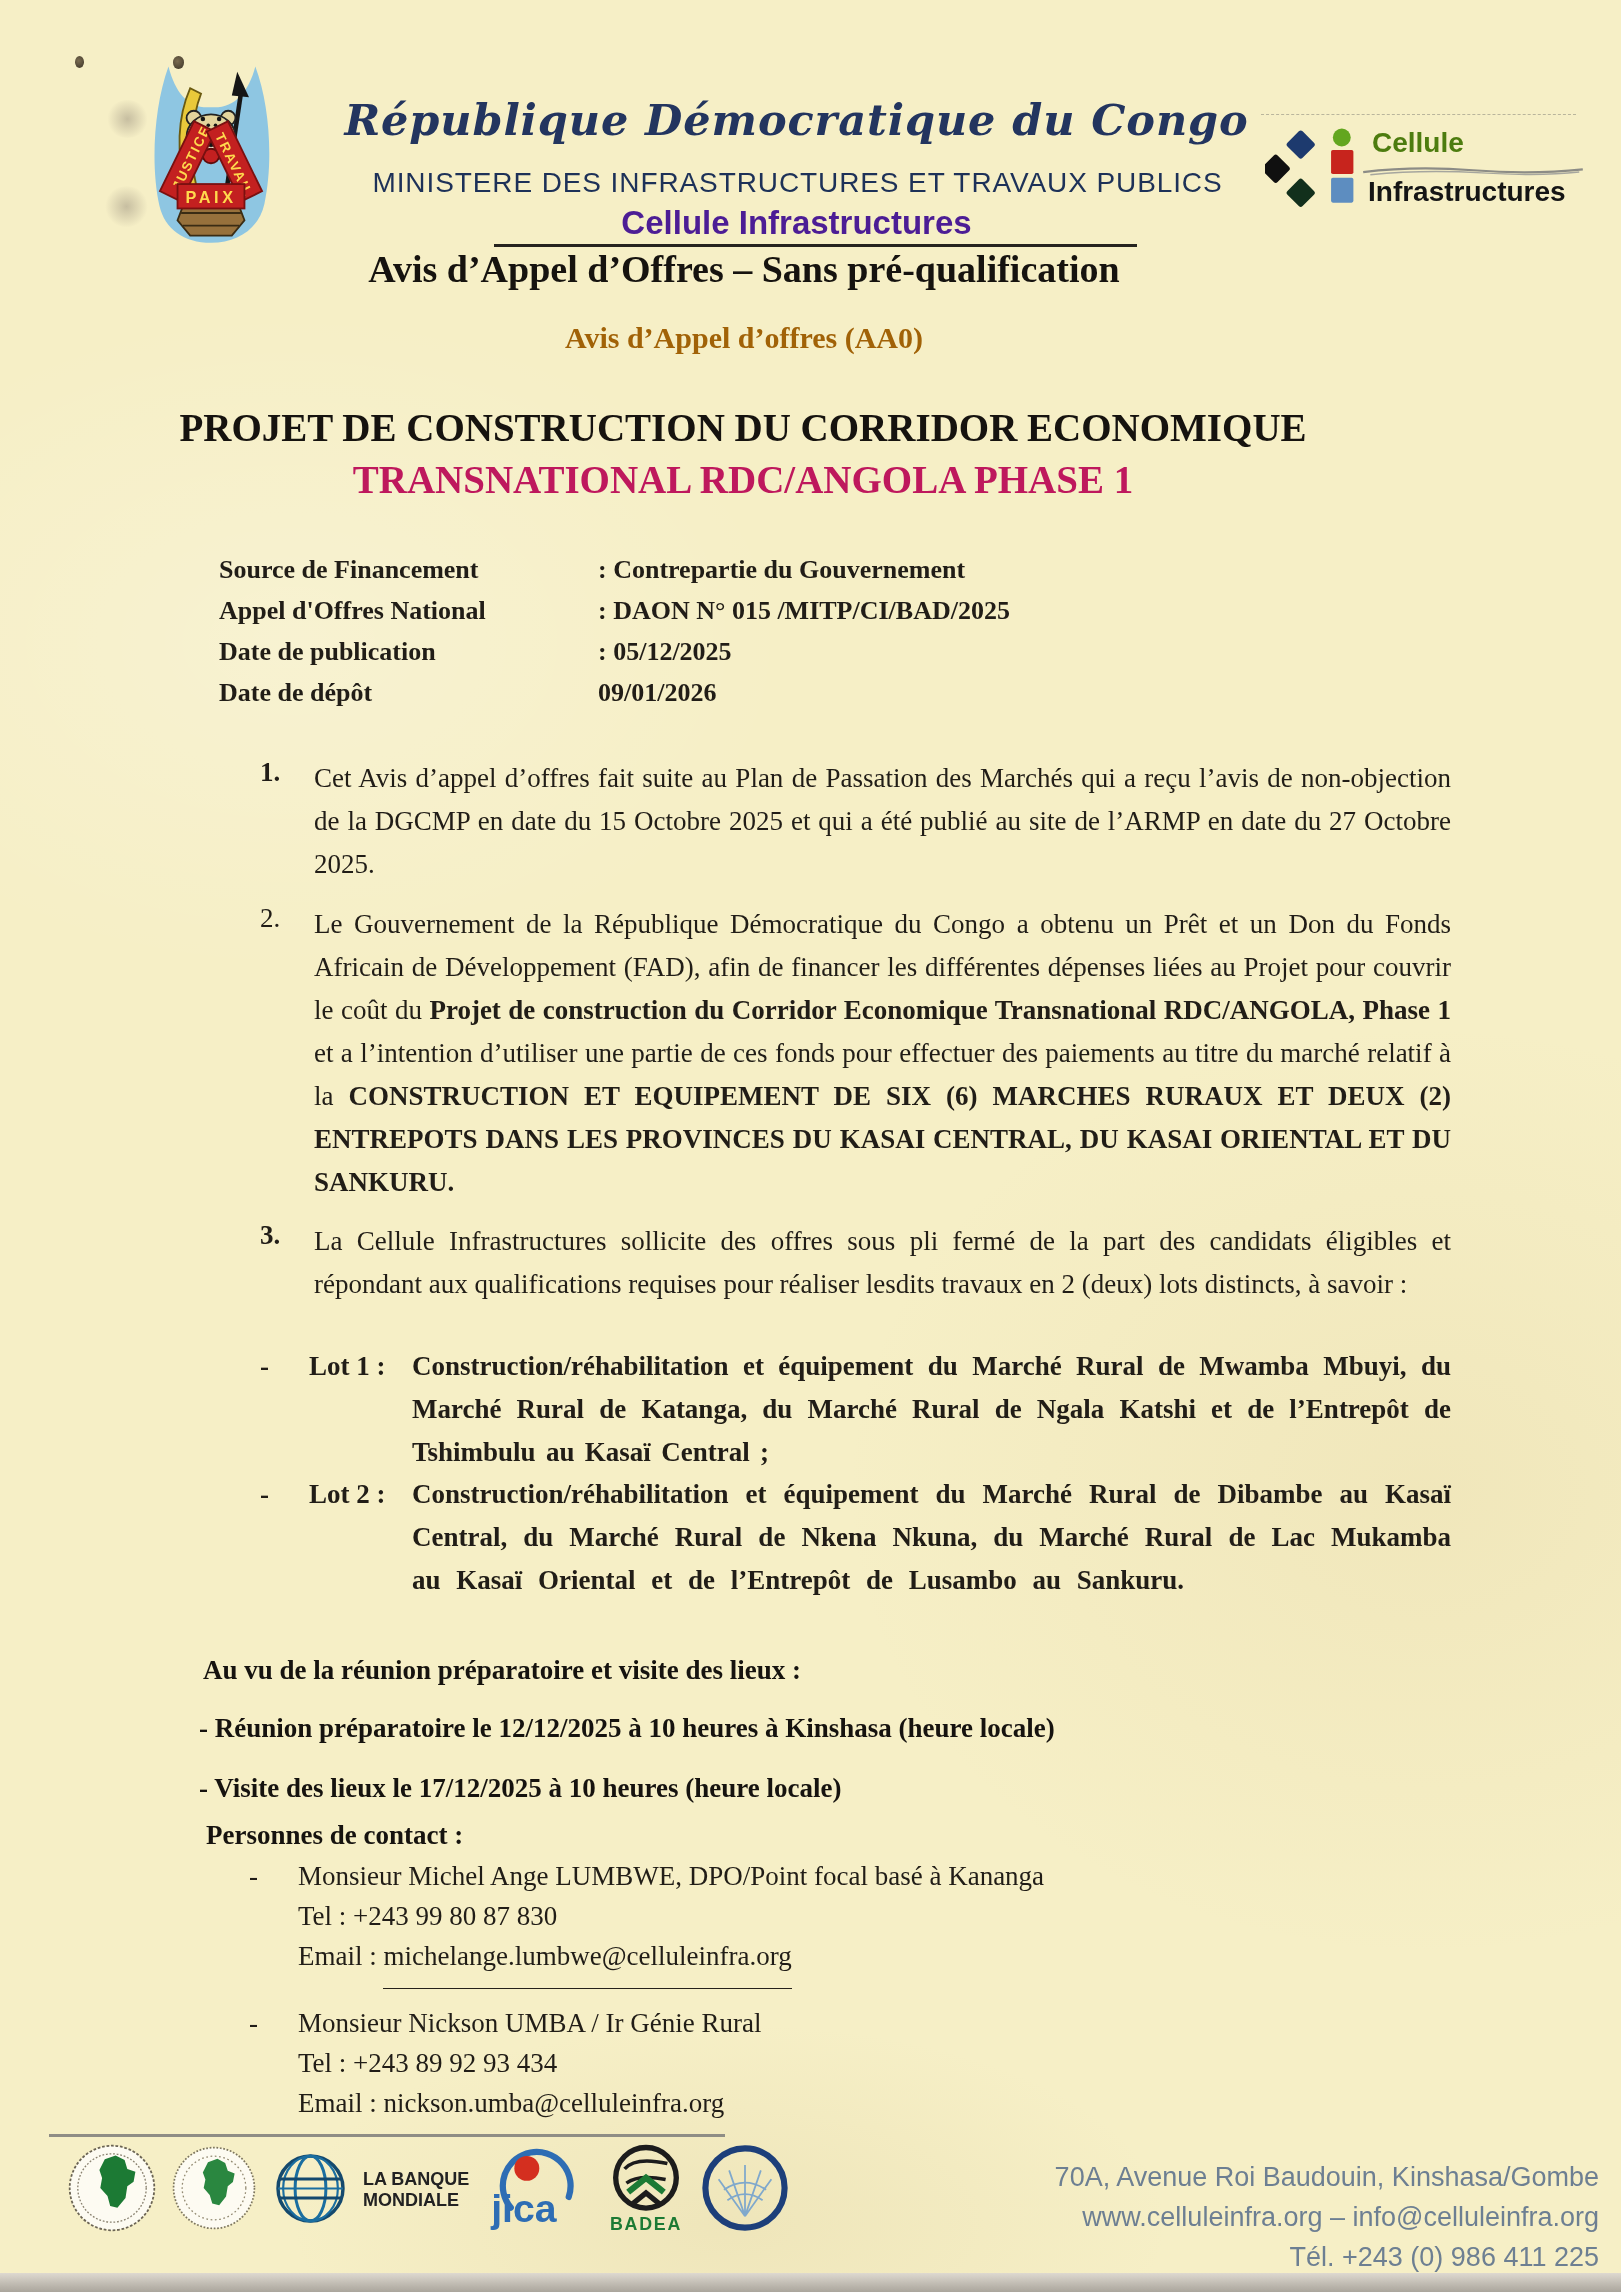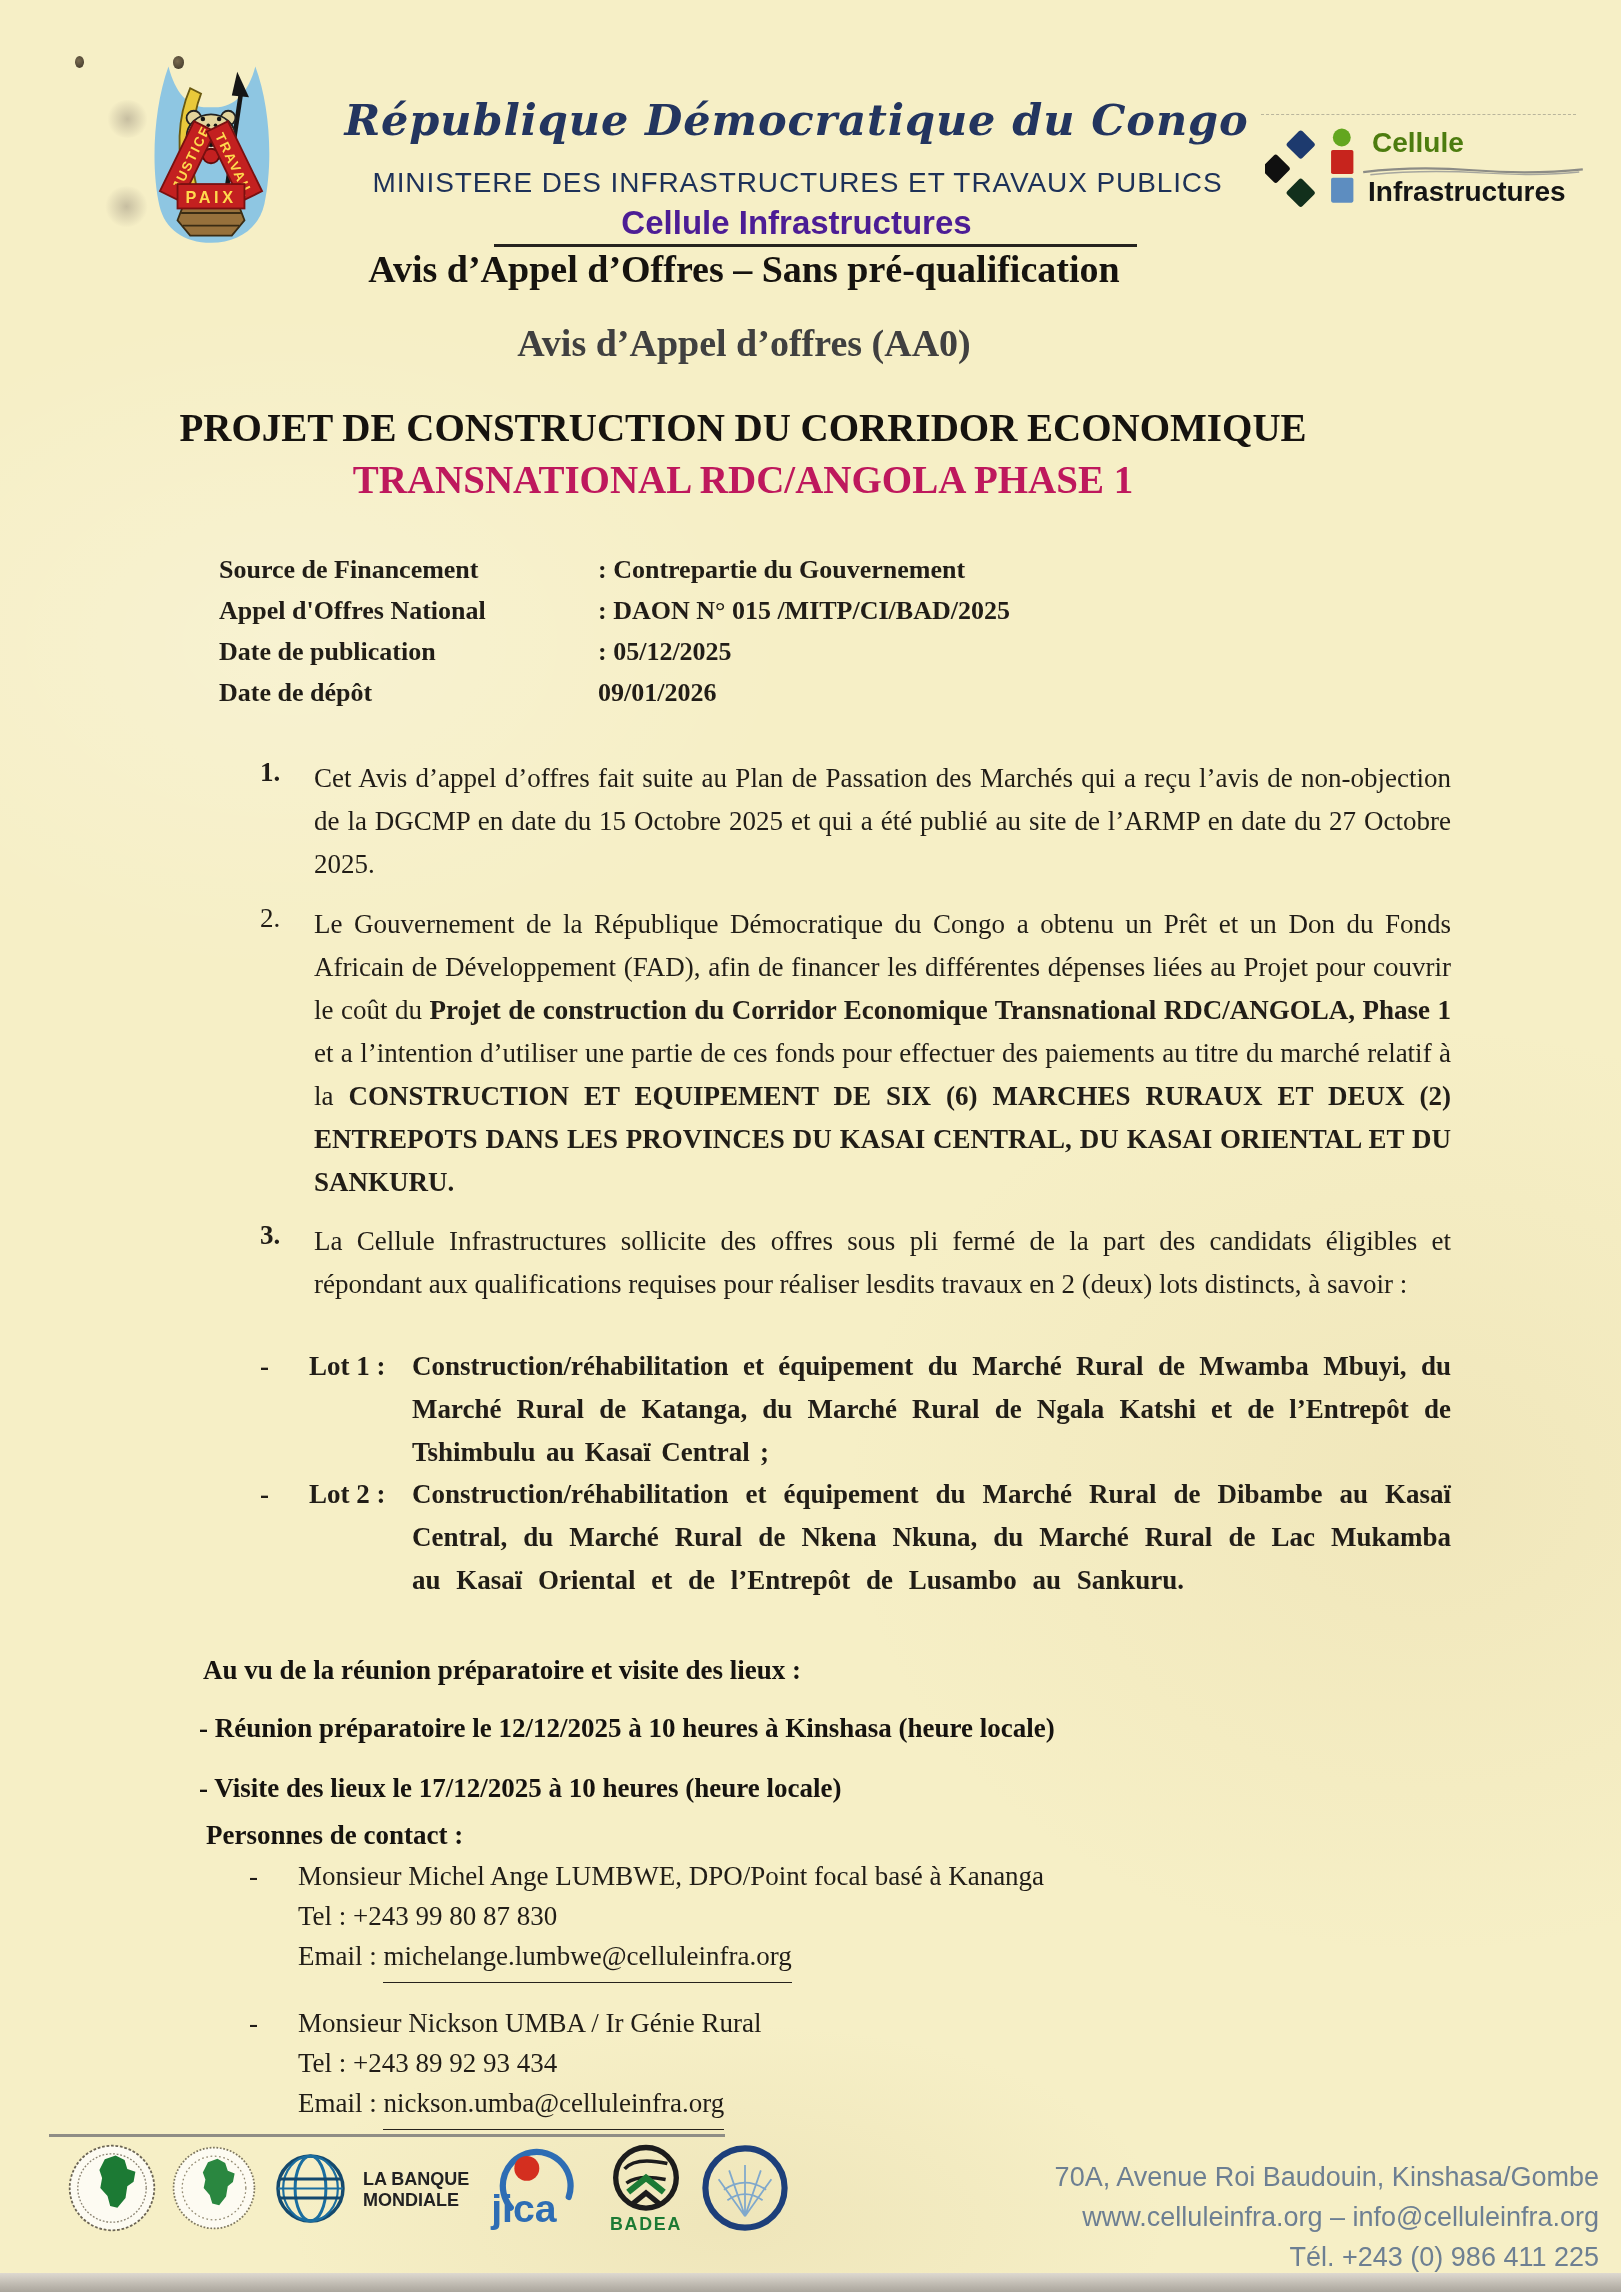--- a/index.html
+++ b/index.html
@@ -30,21 +30,21 @@
   .hr1{left:494px;top:244px;width:643px;height:2.7px;background:#26241f;}
   .dash-line{left:1261px;top:114px;width:315px;height:0;border-top:1.8px dashed rgba(110,110,105,0.45);}
   .ci-text1{left:1372px;top:127px;font-family:"Liberation Sans",sans-serif;font-weight:bold;
     font-size:28px;color:#4d7c0f;}
   .ci-text2{left:1368px;top:176px;font-family:"Liberation Sans",sans-serif;font-weight:bold;
     font-size:28px;color:#151515;}
   .ci-swoosh{left:1361px;top:163px;}
 
   
   .t1{left:202px;top:247px;width:1084px;text-align:center;font-weight:bold;font-size:38px;color:#16130f;}
-  .t2{left:202px;top:321px;width:1084px;text-align:center;font-weight:bold;font-size:38px;color:#404040;}
+  .t2{left:202px;top:321px;width:1084px;text-align:center;font-weight:bold;font-size:30px;color:#a16207;}
   .tp1{left:170px;top:405px;width:1146px;text-align:center;font-weight:bold;font-size:39px;color:#16130f;}
   .tp2{left:170px;top:457px;width:1146px;text-align:center;font-weight:bold;font-size:39px;color:#be185d;}
 
   
   .details{left:219px;top:555px;width:985px;font-size:26px;font-weight:bold;}
   .drow{display:flex;height:41px;align-items:baseline;}
   .dlabel{width:379px;flex:none;}
   .dvalue{flex:1;}
 
   
@@ -71,21 +71,21 @@
   .line-bold{font-size:27px;font-weight:bold;color:#16130f;}
   #auvu{left:203px;top:1655px;}
   #meet1{left:199px;top:1713px;}
   #meet2{left:199px;top:1773px;}
   #contacts-h{left:206px;top:1820px;}
   .contact{left:249px;width:1164px;font-size:27px;line-height:40px;}
   #contact1{top:1856px;}
   #contact2{top:2003px;}
   .cdash{position:absolute;left:0;top:0;}
   .cbody{margin-left:49px;}
-  .email-link{border-bottom:1.8px solid #26221c;padding-bottom:11px;}
+  .email-link{border-bottom:1.8px solid #26221c;padding-bottom:17px;}
 
   
   .fline{left:49px;top:2134px;width:676px;height:2.7px;background:#8f8d85;}
   .logos{left:67px;top:2145px;height:90px;display:flex;align-items:center;gap:14.3px;}
   .addr{left:851px;top:2157px;width:748px;text-align:right;
     font-family:"Liberation Sans",sans-serif;font-size:27px;line-height:40px;color:#6d7f92;}
   .bottom-band{left:0;top:2273px;width:1621px;height:19.7px;
     background:linear-gradient(#ded9d0,#a7a299);}
 
   

